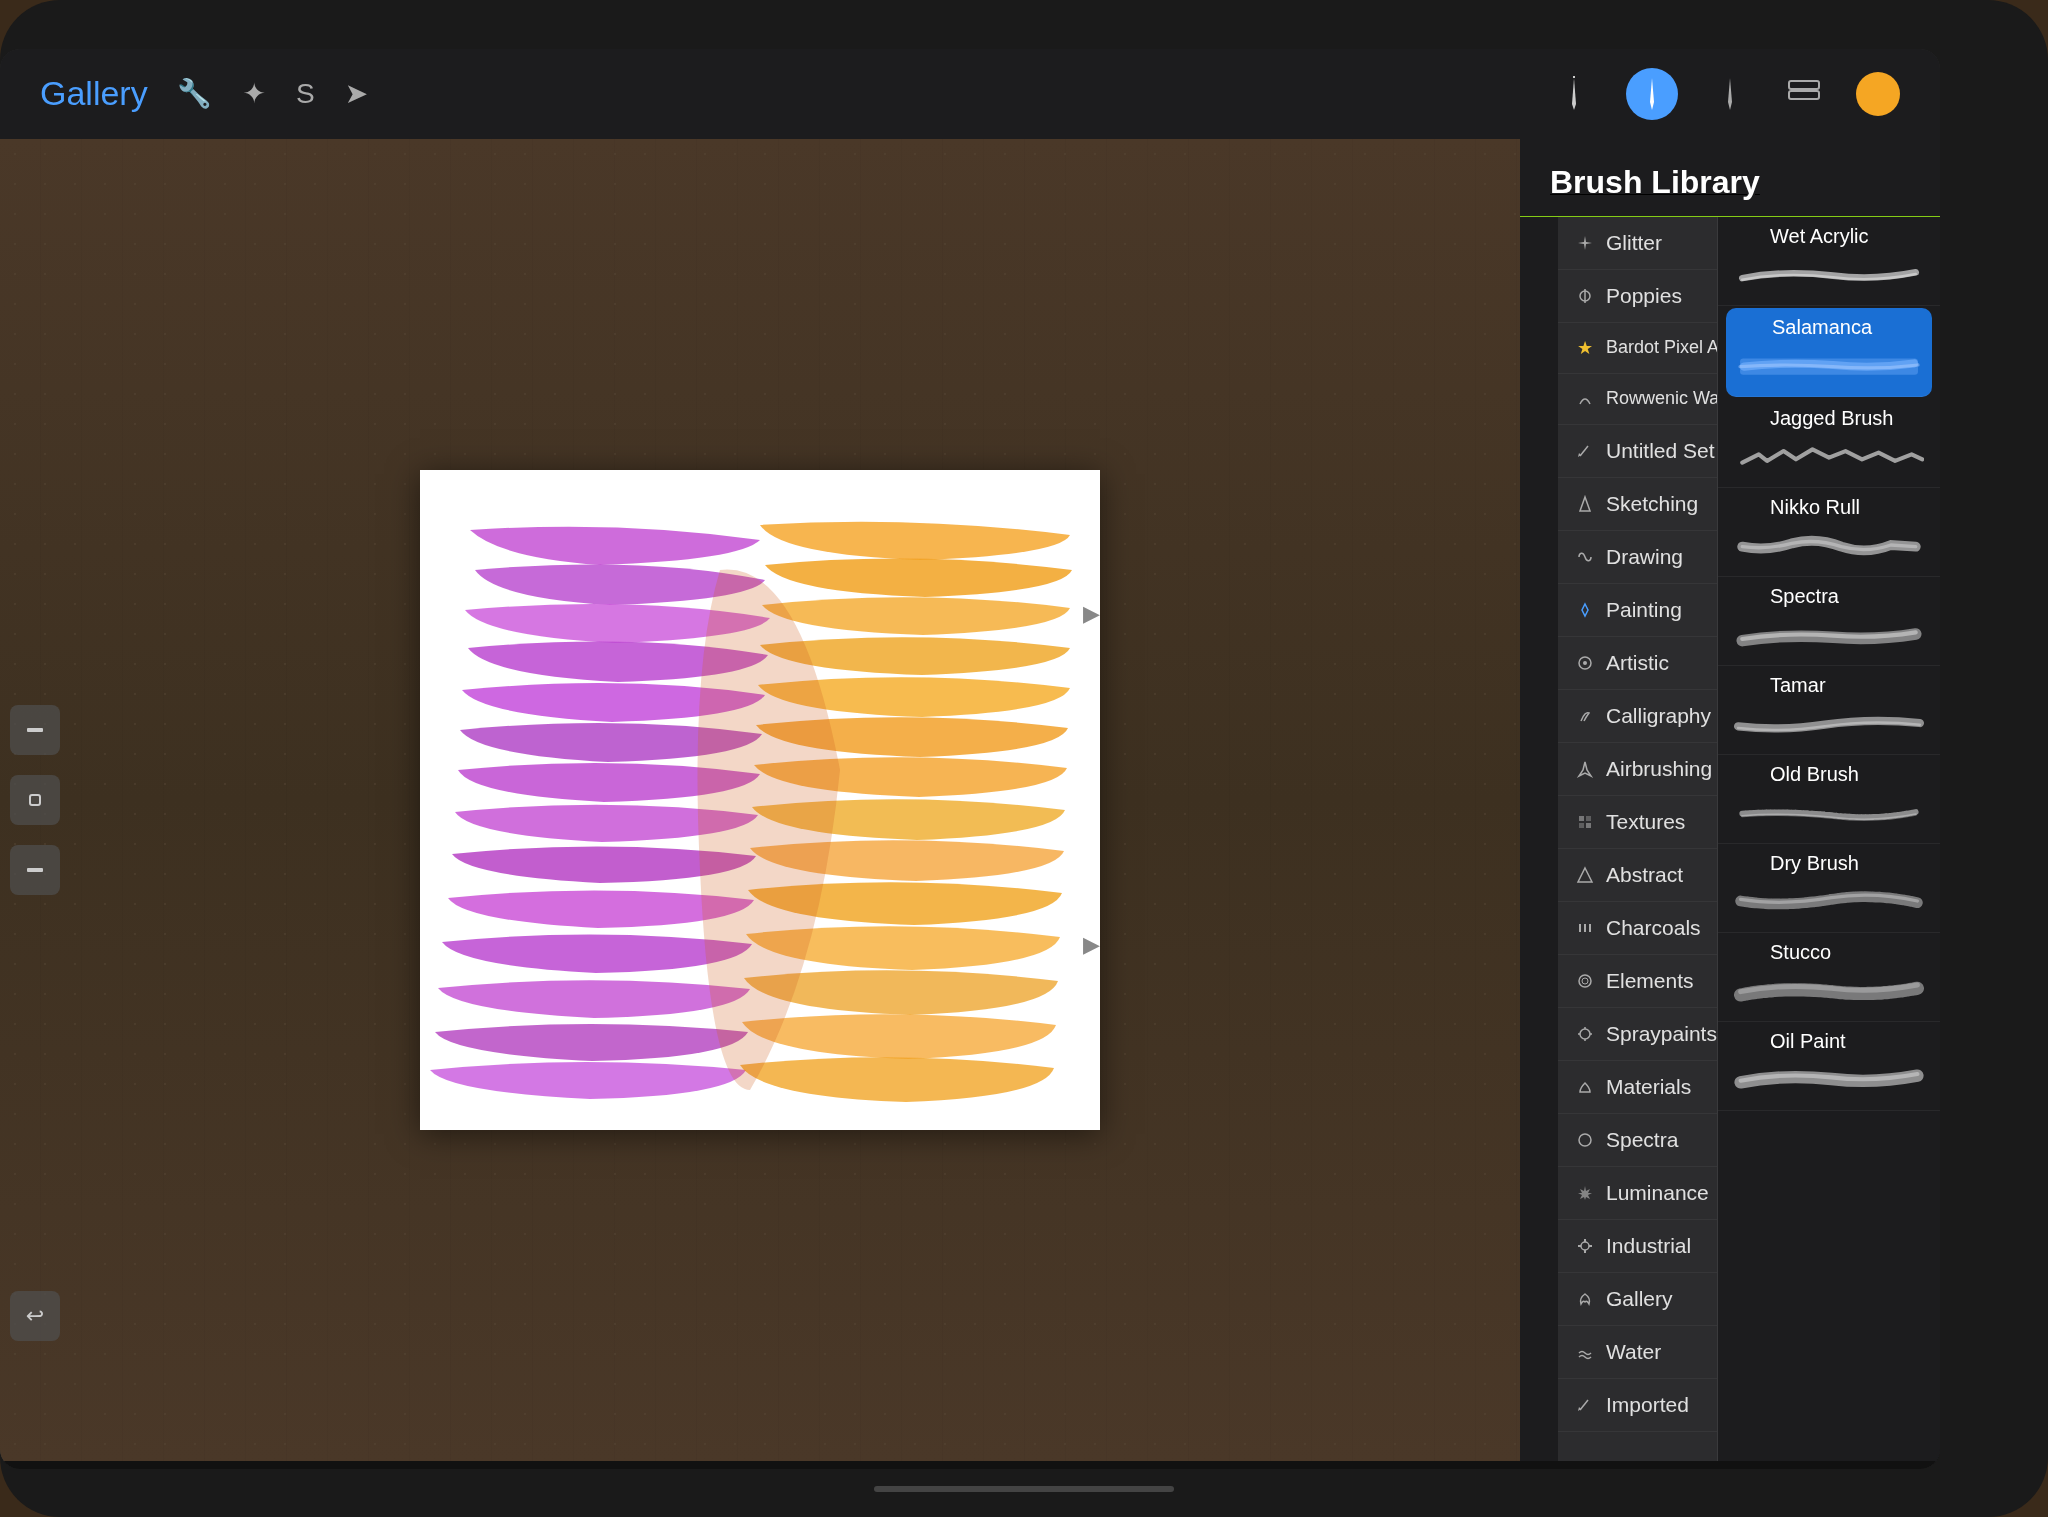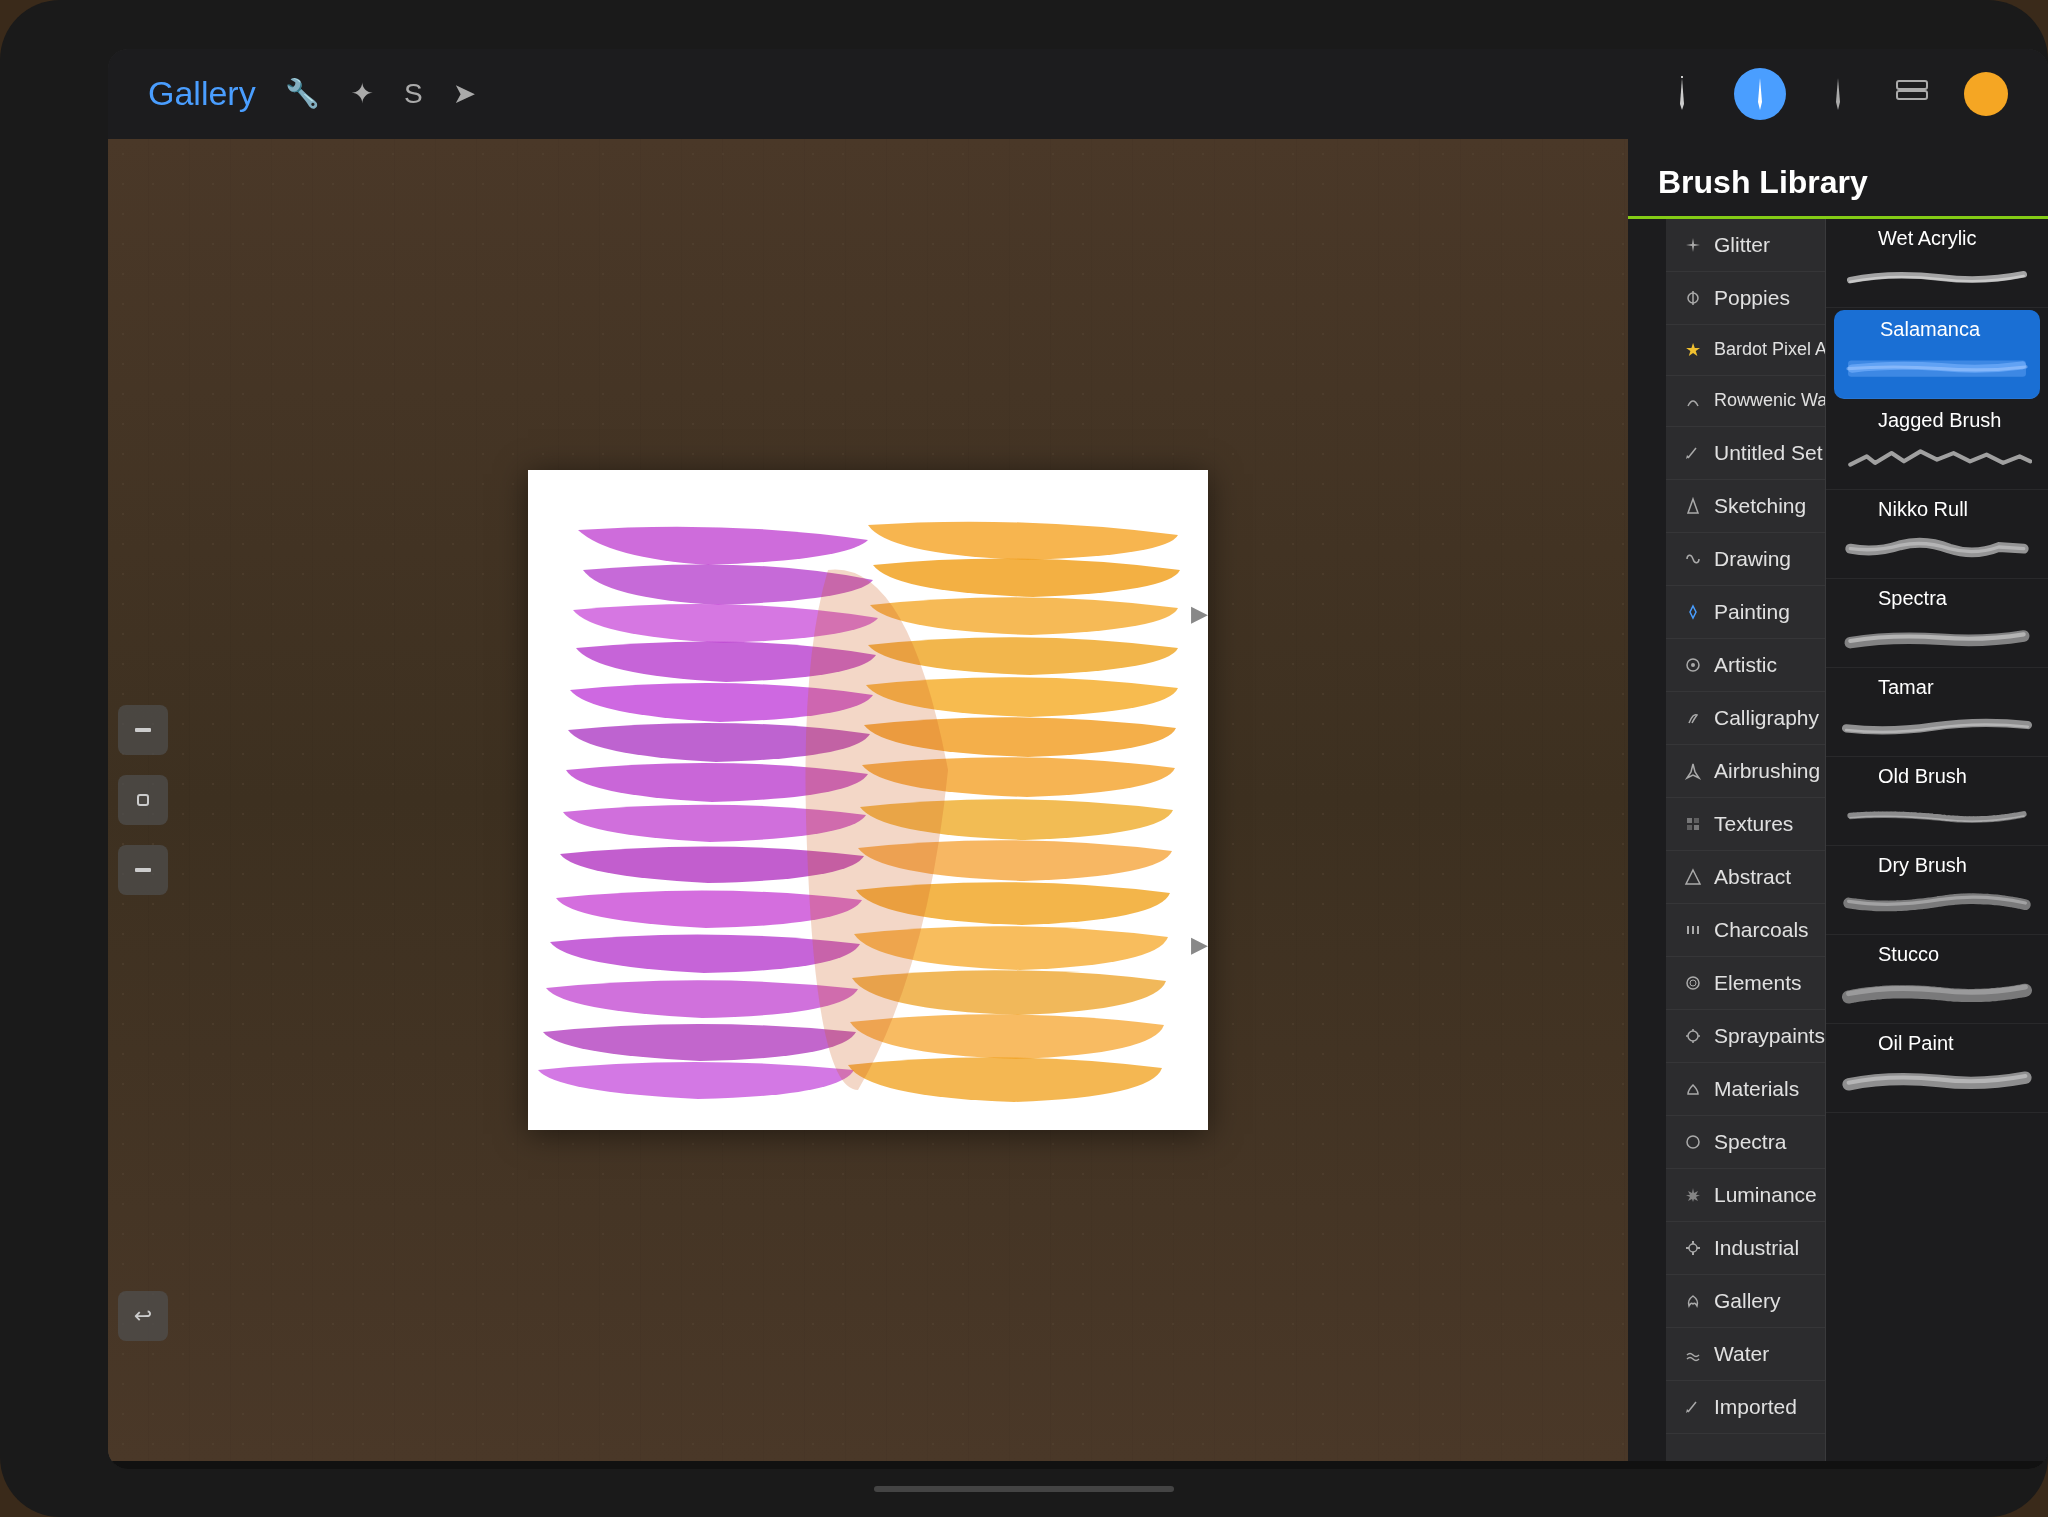--- a/index.html
+++ b/index.html
@@ -13,21 +13,21 @@
 
     
     .ipad-frame {
       width: 2048px;
       height: 1517px;
       background: #1a1a1a;
       border-radius: 60px;
       position: relative;
       display: flex;
       align-items: center;
-      justify-content: flex-end;
+      justify-content: flex-start;
     }
 
     .ipad-screen {
       width: 1940px;
       height: 1420px;
       background: #2c2c2c;
       border-radius: 20px;
       overflow: hidden;
       position: relative;
       display: flex;
@@ -193,22 +193,23 @@
       width: 420px;
       background: #1c1c1e;
       flex-shrink: 0;
       display: flex;
       flex-direction: column;
       overflow: hidden;
     }
 
     .brush-library-header {
       padding: 25px 30px 15px;
-      border-bottom: 3px solid #84cc16;
+      border-bottom: 1px solid #84cc16;
       flex-shrink: 0;
+      text-decoration: underline;
     }
 
     .brush-library-title {
       color: #fff;
       font-size: 32px;
       font-weight: 700;
     }
 
     .brush-library-body {
       display: flex;

